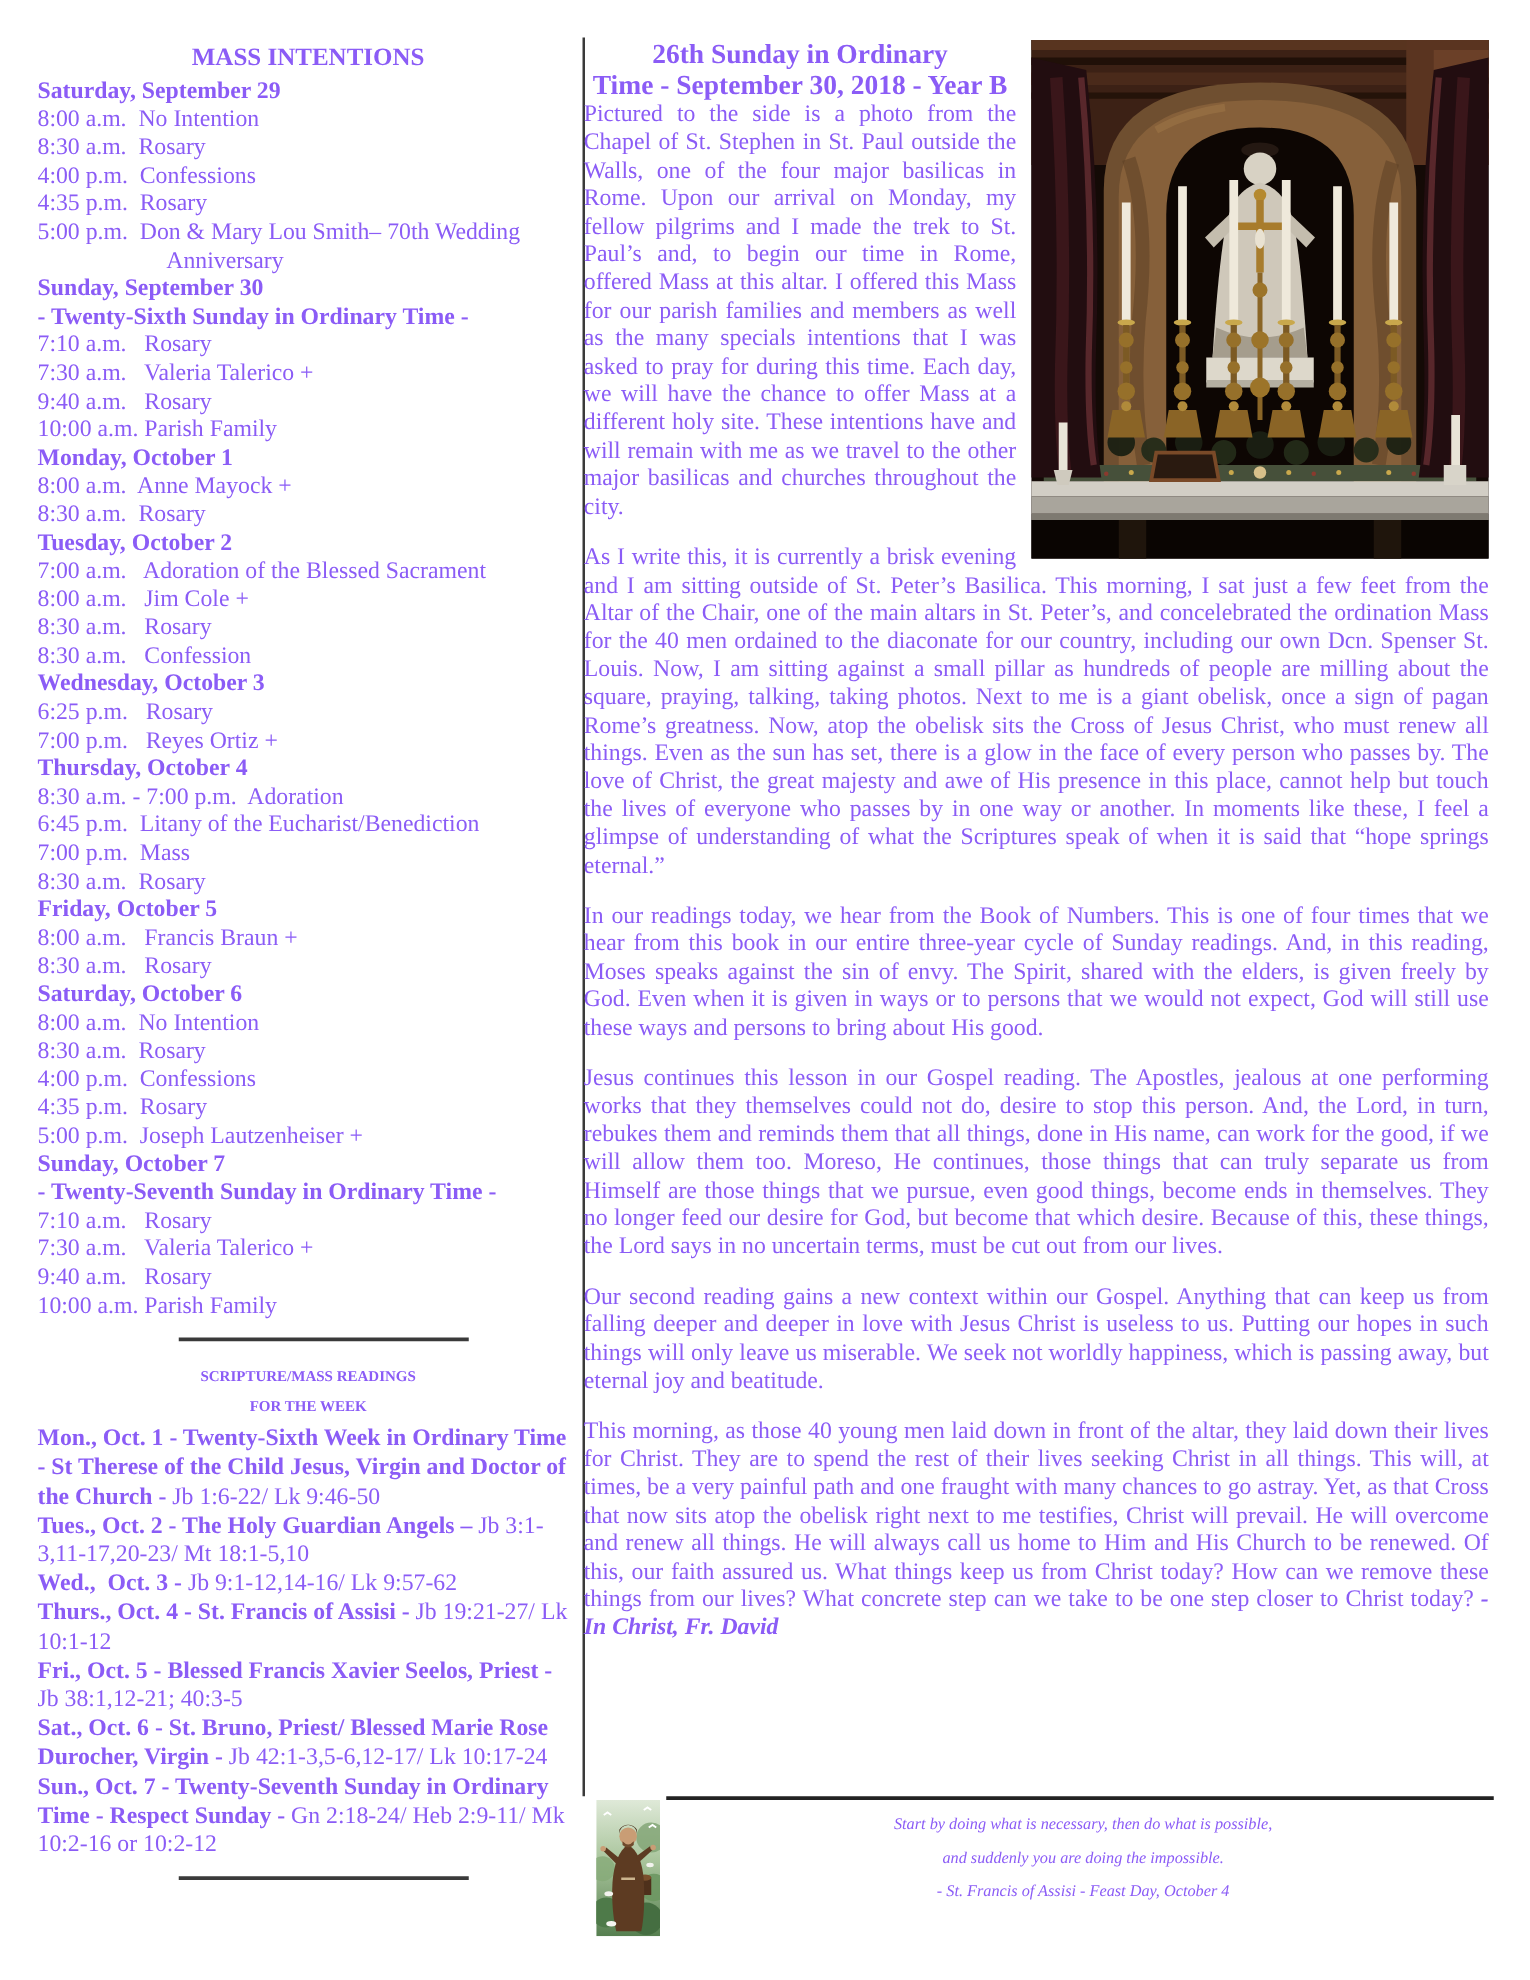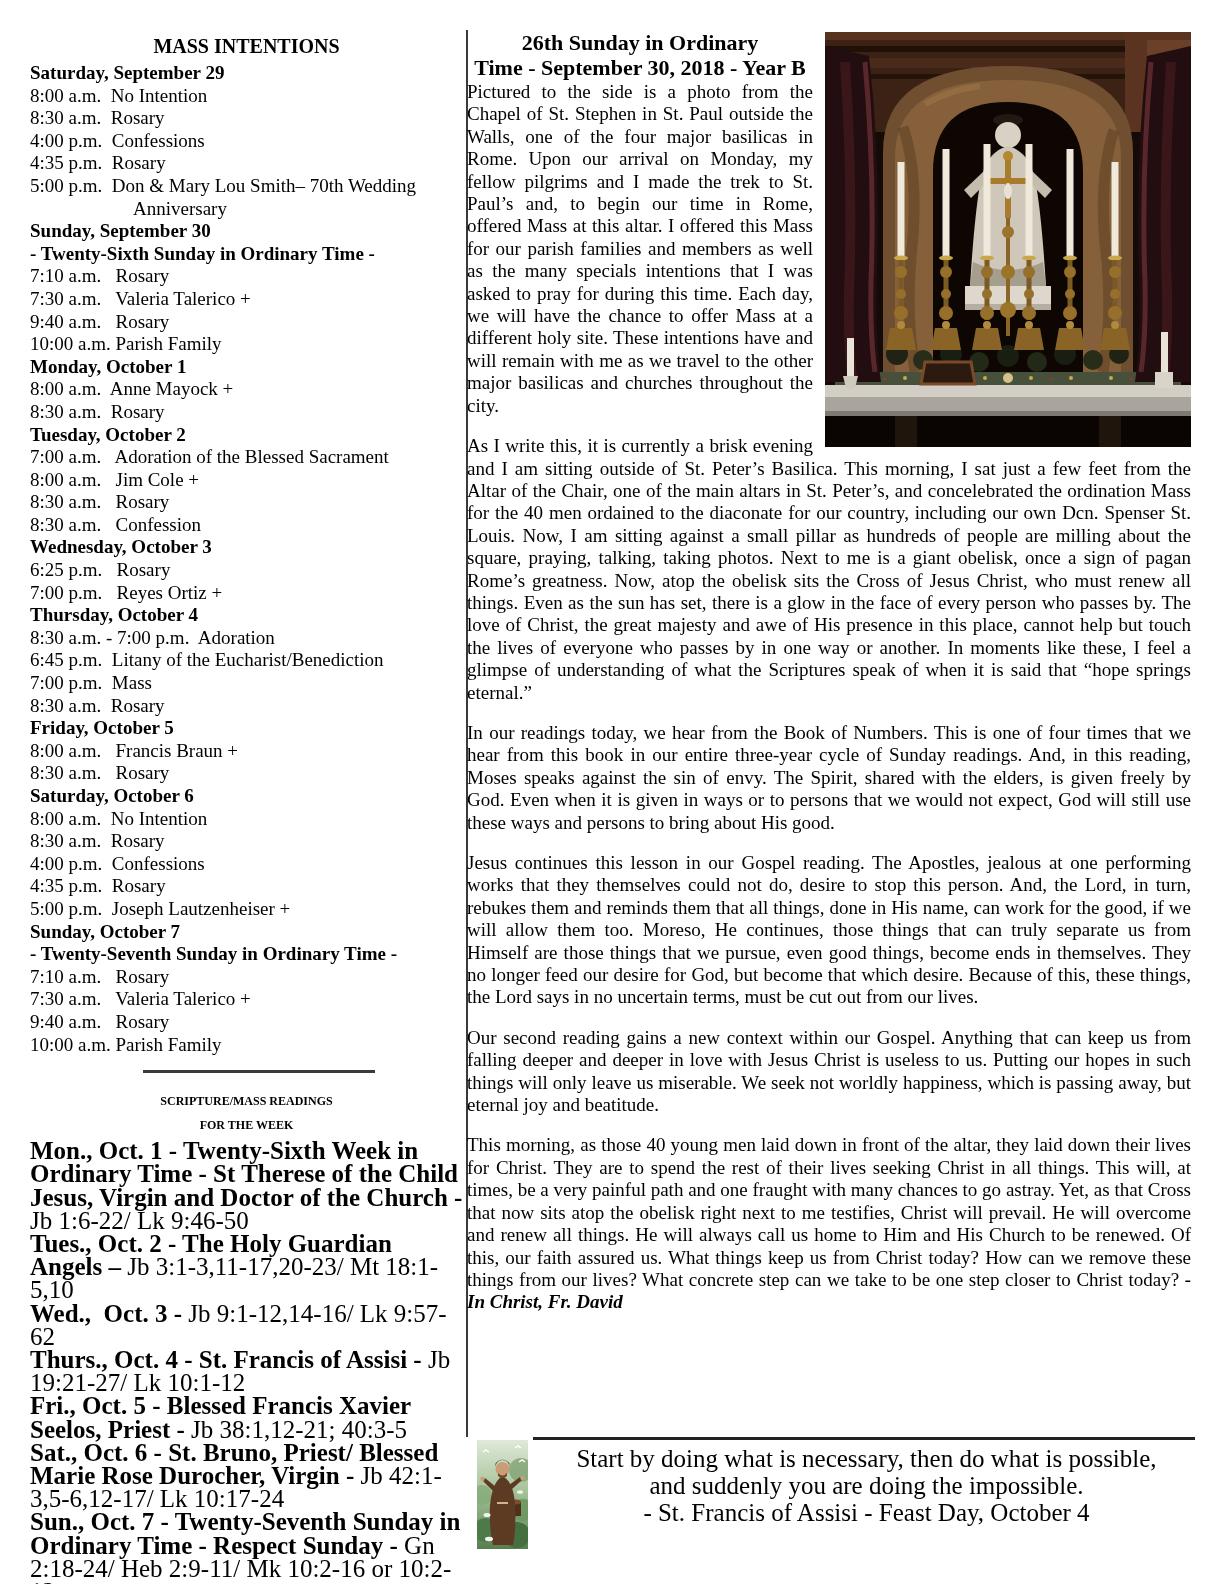--- a/index.html
+++ b/index.html
@@ -1,44 +1,44 @@
 <!DOCTYPE html>
 <html><head>
 <meta charset="utf-8">
 <style>
   html,body { margin:0; padding:0; background:#9a9a9a; }
   .page {
     position:relative; width:1224px; height:1584px; margin:0 auto;
-    background:#ffffff; color:#000000;
+    background:#ffffff; color:#8b5cf6;
     font-family:"Liberation Serif", serif;
     overflow:hidden;
   }
   
   .left-col { position:absolute; left:30px; top:34px; width:433px; }
   .mi-title { text-align:center; font-weight:bold; font-size:20px; line-height:24px; margin:0 0 4px 0; }
   .mi-day  { font-weight:bold; font-size:19px; line-height:22.6px; white-space:pre-wrap; }
   .mi-entry{ font-size:19px; line-height:22.6px; white-space:pre-wrap; padding-left:103px; text-indent:-103px; }
   .divider-h { height:3px; background:#3a3a3a; width:232px; margin:14px 0 0 113px; }
   .readings-title { text-align:center; font-weight:bold; font-size:12px; line-height:24px; margin:16px 0 0 0; }
   .readings-list { margin-top:2px; }
-  .reading-item { font-size:25px; line-height:23.2px; white-space:pre-wrap; }
+  .reading-item { font-size:19px; line-height:23.2px; white-space:pre-wrap; }
   
   .col-divider { position:absolute; left:466px; top:30px; width:2px; height:1407px; background:#3a3a3a; }
   
   .article { position:absolute; left:467px; top:30px; width:724px; }
   .altar-photo { float:right; width:366px; height:415px; margin:2px 0 10px 12px; }
   .article-title { text-align:center; font-weight:bold; font-size:22px; line-height:25px; margin:0; }
   .article-paras { margin-top:1px; }
   .article-para { text-align:justify; font-size:19px; line-height:22.4px; margin:0 0 18px 0; }
   .signature { font-weight:bold; font-style:italic; }
   .article-divider { position:absolute; left:533px; top:1437px; width:662px; height:3px; background:#222; }
   
   .quote { position:absolute; left:477px; top:1440px; width:728px; display:flex; }
   .sf-img { flex:0 0 51px; width:51px; height:109px; }
-  .quote-text { flex:1; text-align:center; font-size:25px; line-height:27px; padding-top:5px; }
+  .quote-text { flex:1; text-align:center; font-size:13px; line-height:27px; padding-top:5px;font-style:italic; }
 </style>
 </head>
 <body>
 
 <div class="page">
 
   <div class="left-col">
     <div class="mi-title">MASS INTENTIONS</div>
     <div>
         <div class="mi-day">Saturday, September 29</div>

